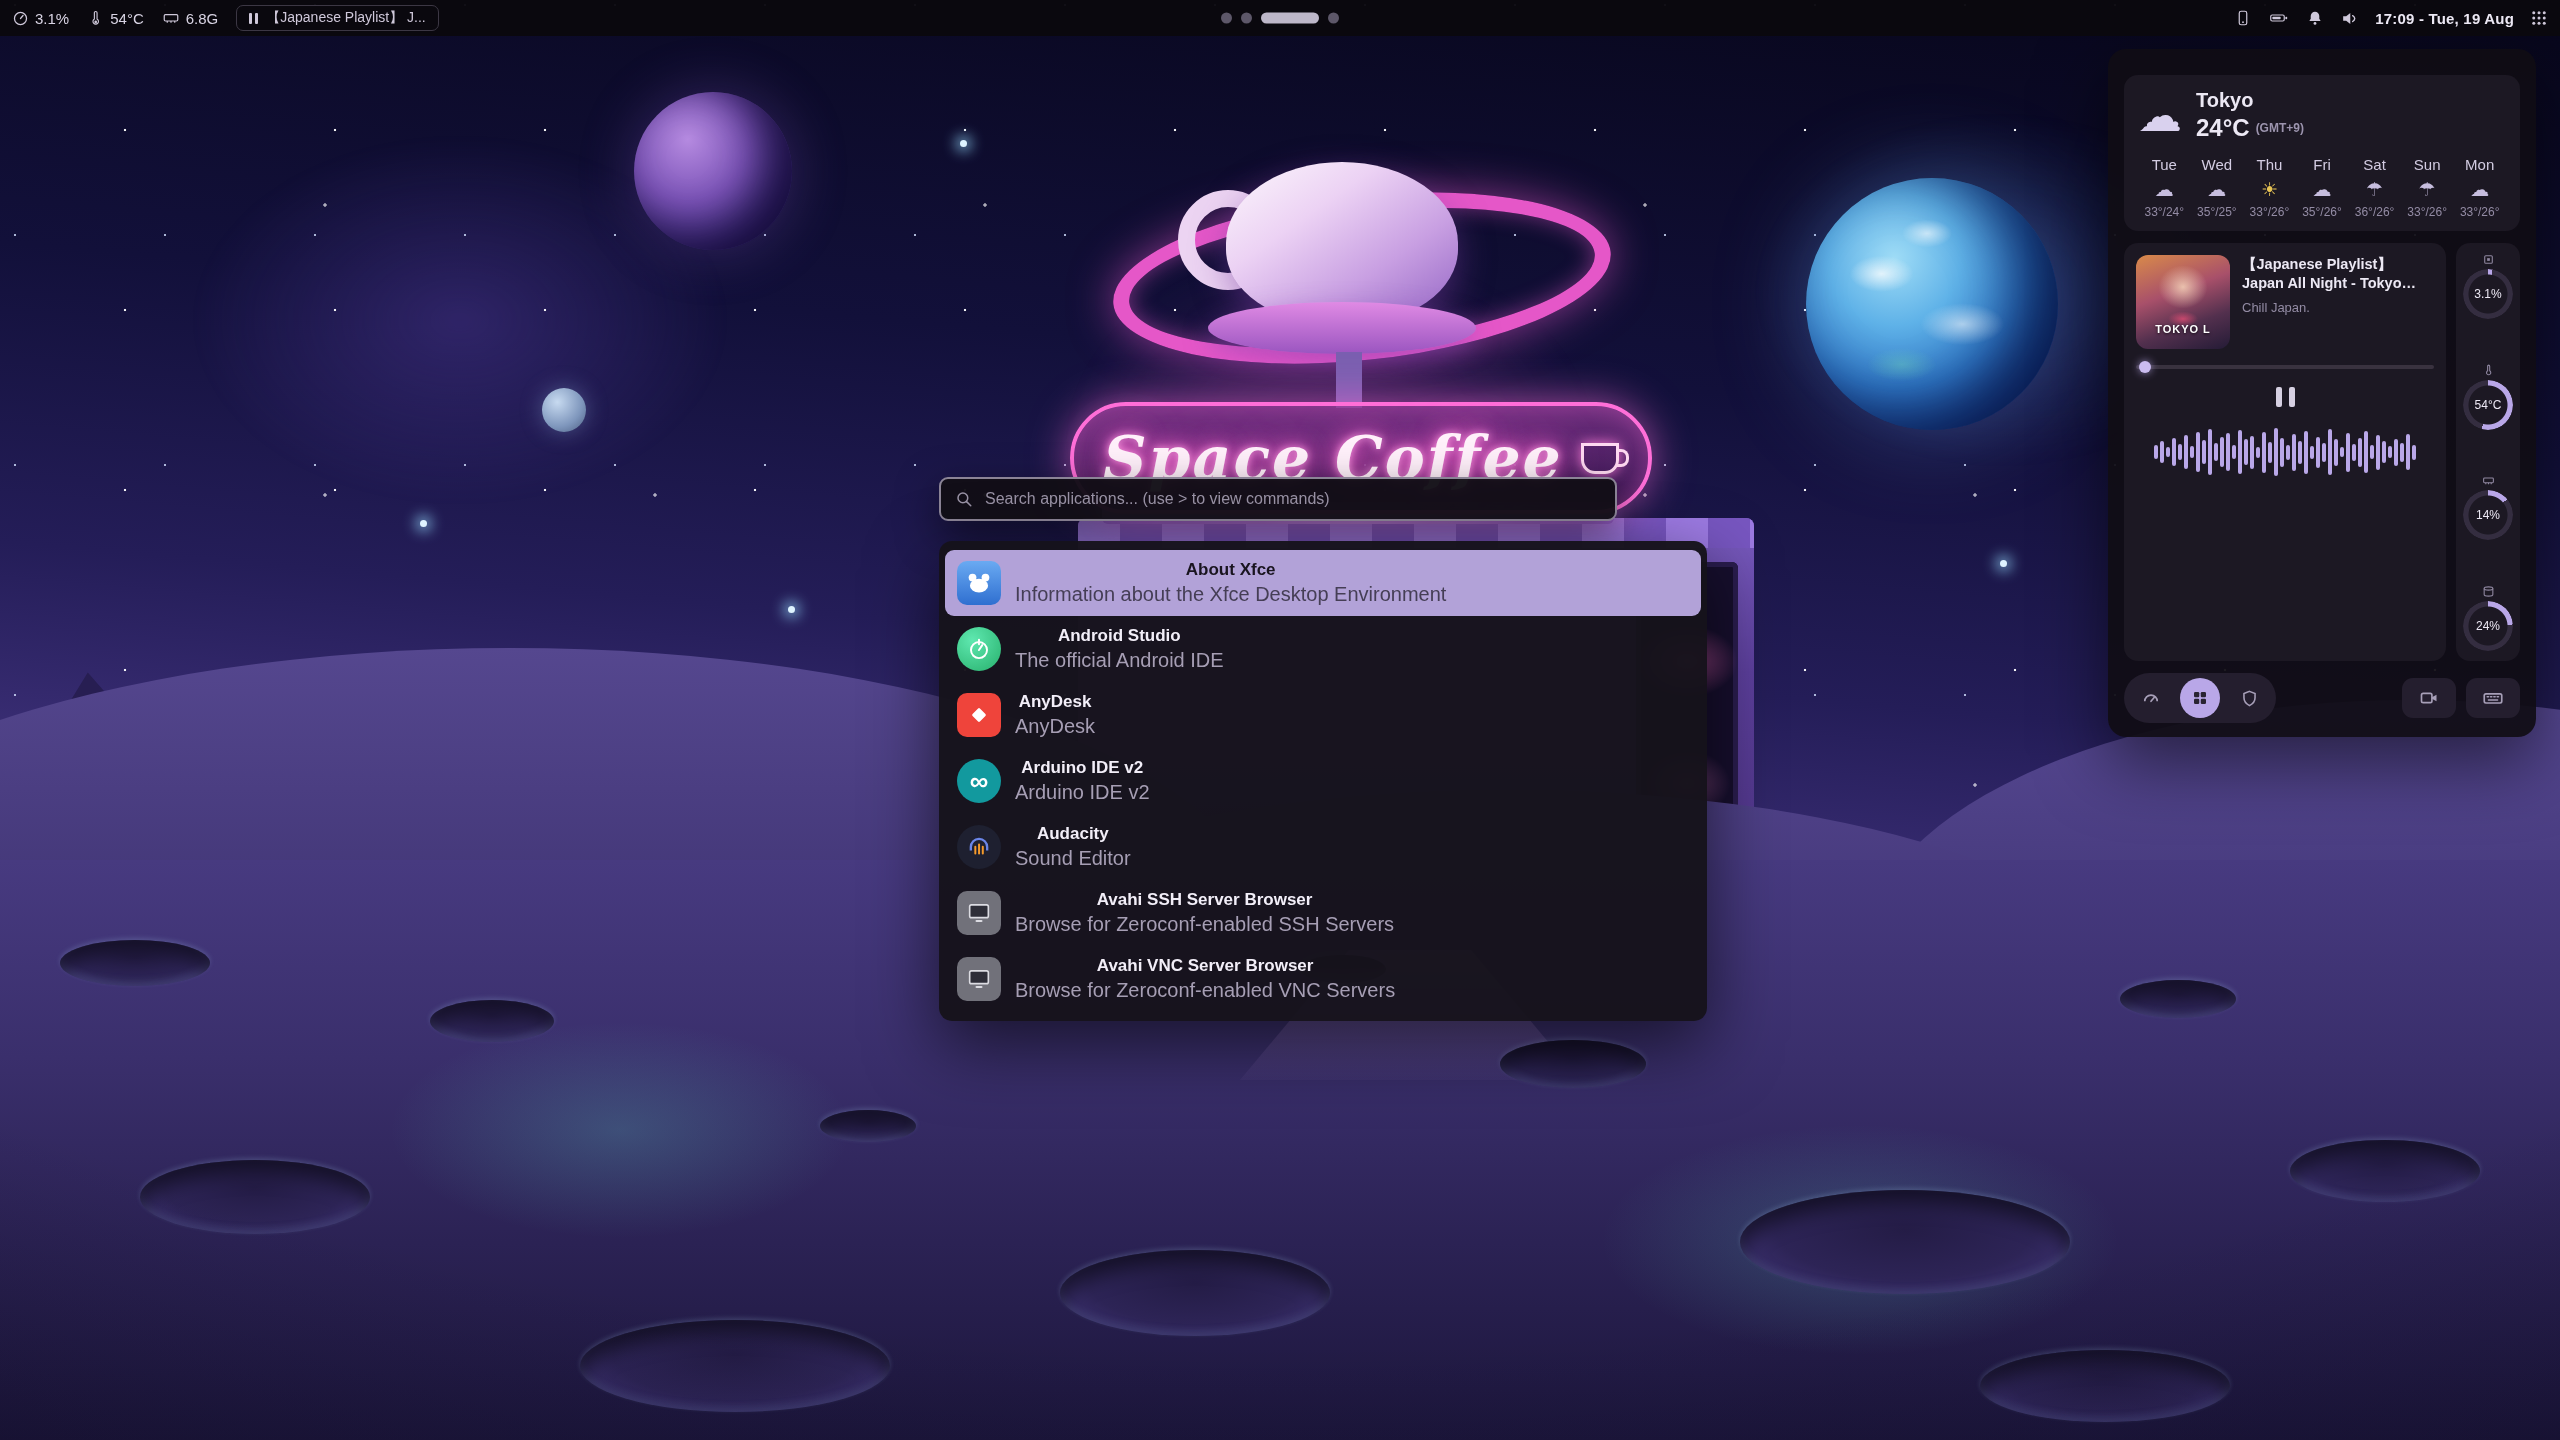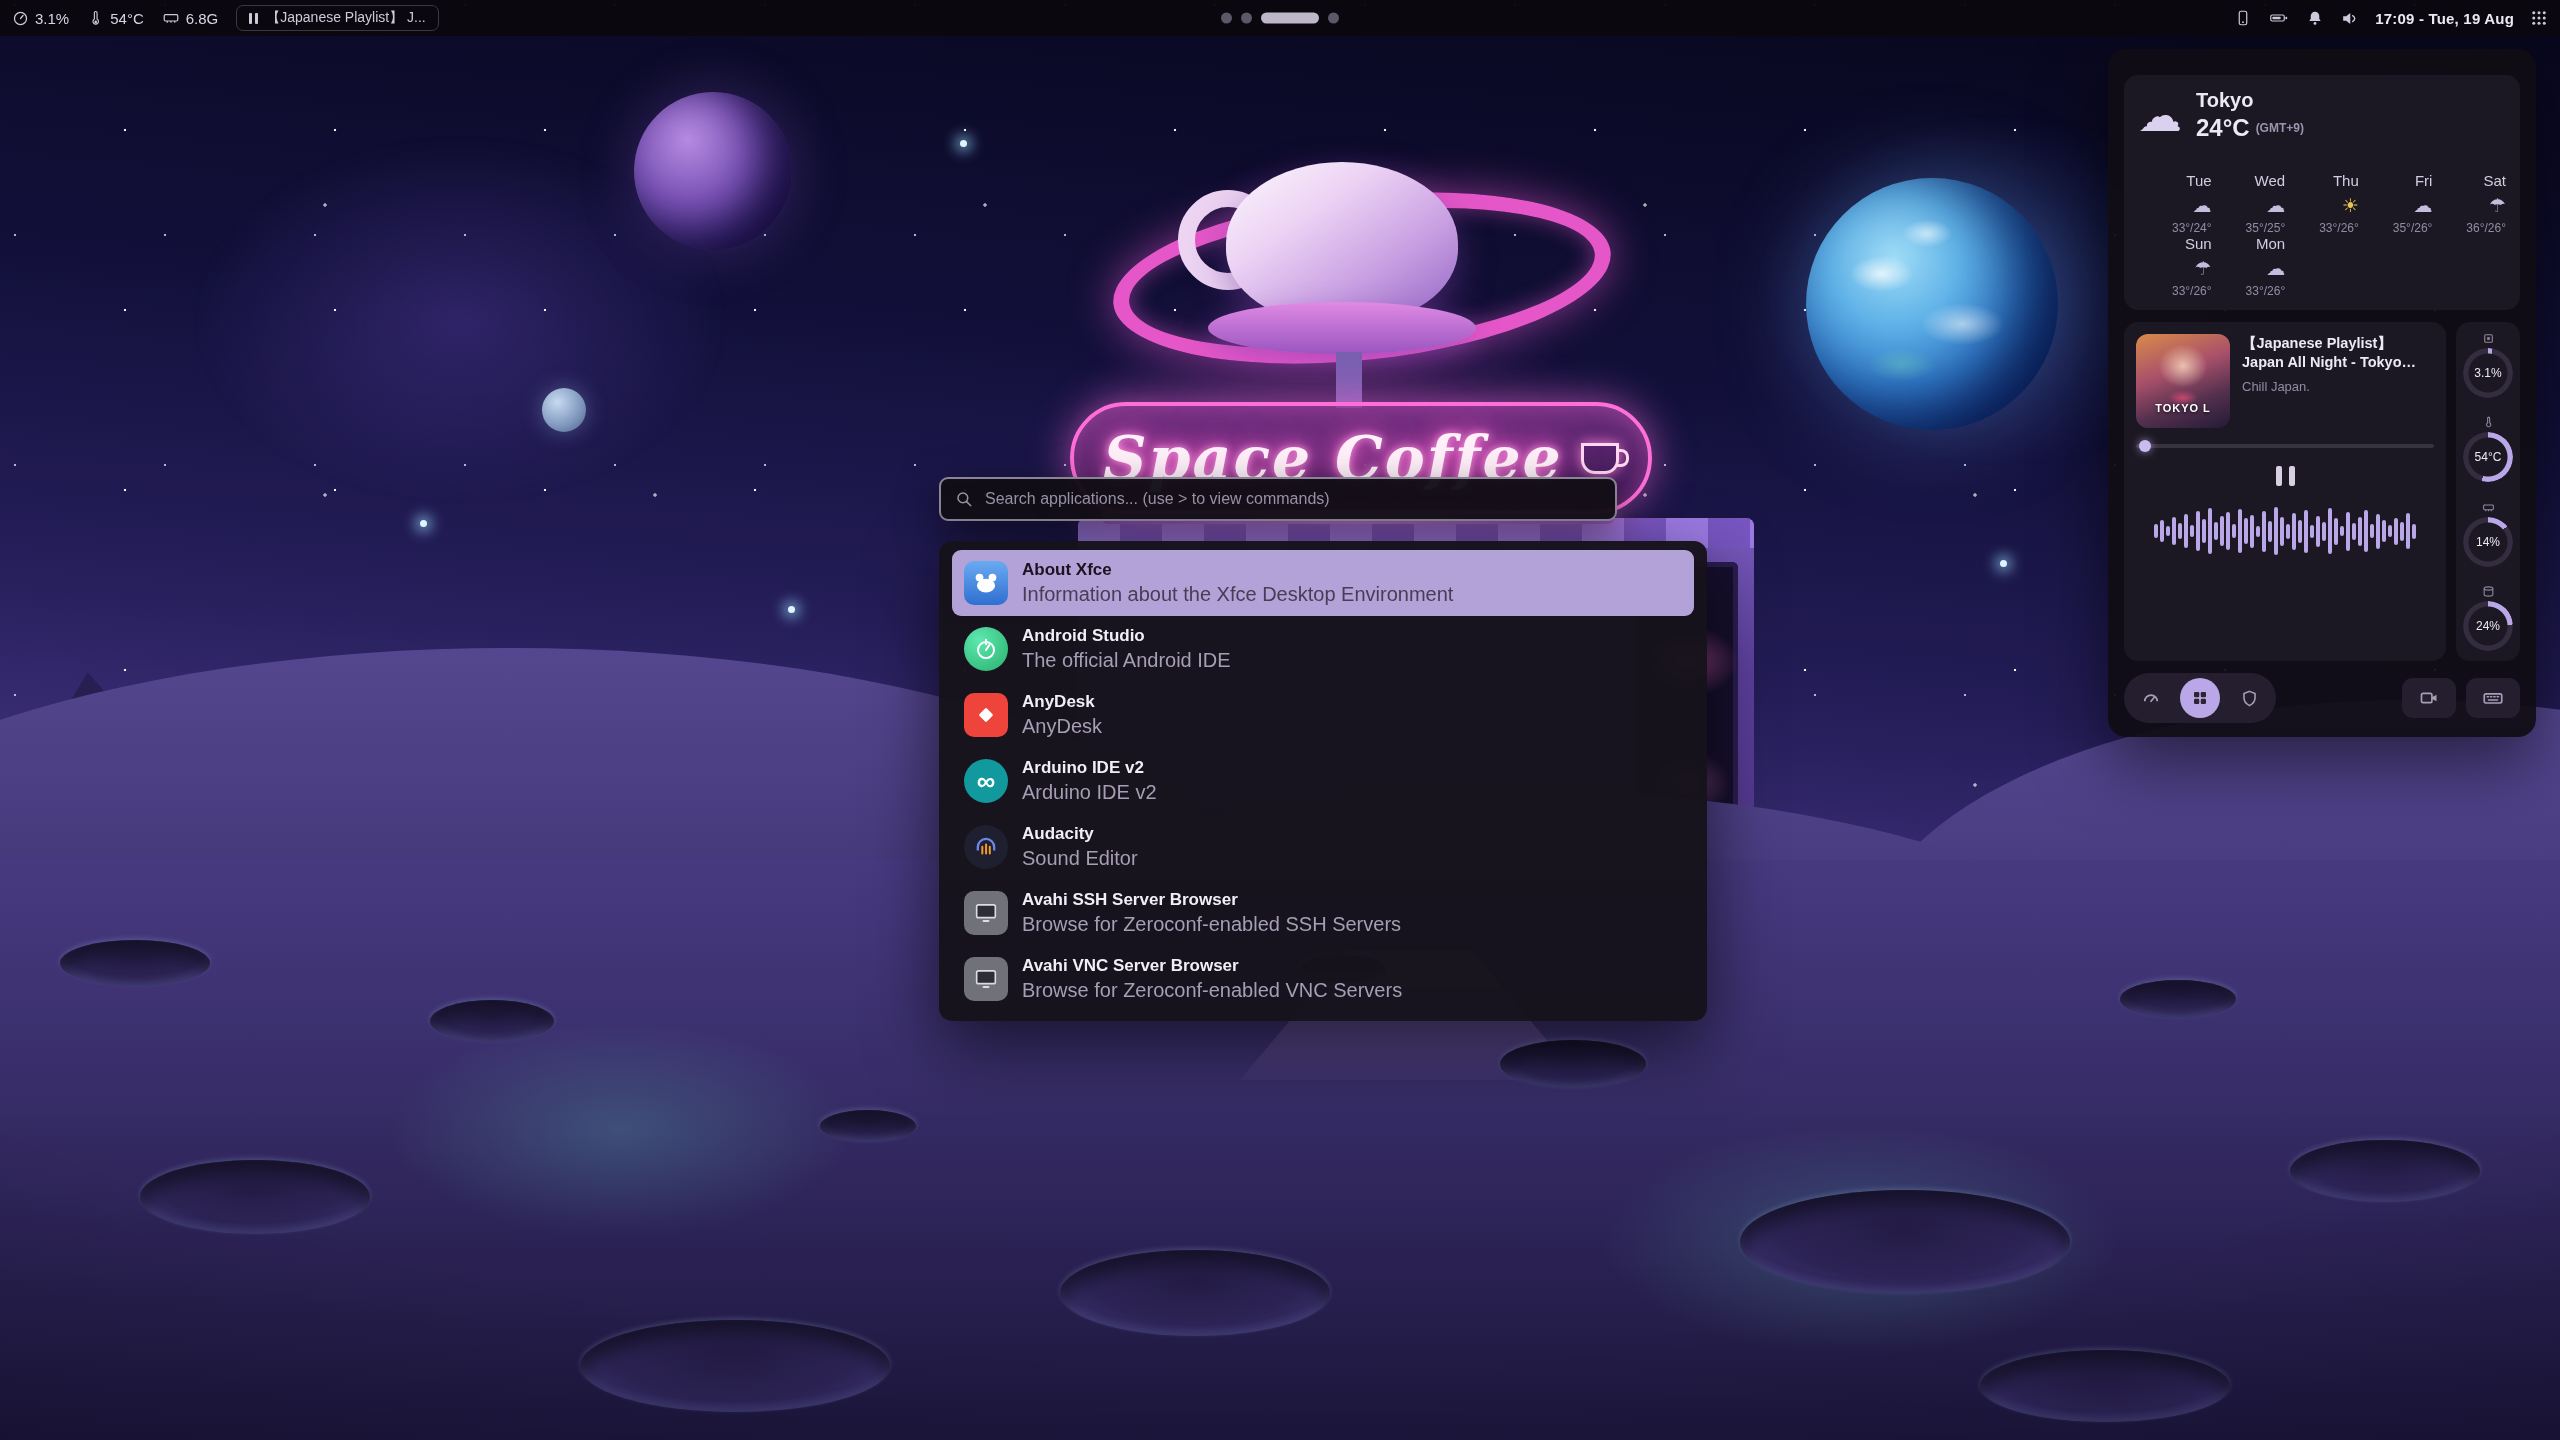--- a/index.html
+++ b/index.html
@@ -103,21 +103,21 @@
   .tb-right{margin-left:auto;display:flex;align-items:center;gap:16px;}
   .tb-clock{font-weight:700;color:#ece8f4;letter-spacing:.2px;}
 
   
   .launcher-search{position:absolute;left:939px;top:477px;width:678px;height:44px;z-index:40;box-sizing:border-box;
     background:rgba(18,15,22,.96);border:2px solid #8b8496;border-radius:9px;display:flex;align-items:center;gap:10px;padding:0 14px;
     box-shadow:0 14px 40px rgba(0,0,0,.5);}
   .launcher-search input{flex:1;background:transparent;border:none;outline:none;color:#e8e4f0;font-size:16px;font-family:inherit;}
   .launcher-search input::placeholder{color:#9a93a6;}
   .launcher-panel{position:absolute;left:939px;top:541px;width:768px;z-index:40;box-sizing:border-box;
-    background:rgba(22,19,27,.97);border-radius:13px;padding:9px 13px;box-shadow:0 24px 70px rgba(0,0,0,.6);}
+    background:rgba(22,19,27,.97);border-radius:13px;padding:9px 6px;box-shadow:0 24px 70px rgba(0,0,0,.6);text-align:center;}
   .app-row{display:flex;align-items:center;gap:14px;height:66px;padding:0 12px;border-radius:9px;cursor:default;}
   .app-row.selected{background:#b2a2d8;}
   .app-icon{width:44px;height:44px;border-radius:10px;flex:none;display:flex;align-items:center;justify-content:center;overflow:hidden;}
   .icon-xfce{background:linear-gradient(180deg,#6aaaf2,#2f6fd0);}
   .icon-android{background:radial-gradient(circle at 35% 30%,#5fe8b0,#27b06c);border-radius:50%;}
   .icon-anydesk{background:#ef443b;}
   .icon-arduino{background:#12999e;border-radius:50%;color:#fff;font-size:26px;font-weight:700;}
   .icon-audacity{background:#1e2030;border-radius:50%;}
   .icon-avahi{background:#71717a;}
   .app-name{font-size:17px;font-weight:700;color:#f2eef8;line-height:1.2;}
@@ -138,21 +138,21 @@
   .gear{font-size:21px;color:#9a92ab;cursor:default;}
   .power-btn{width:46px;height:36px;border:none;border-radius:10px;background:#272130;display:flex;align-items:center;justify-content:center;cursor:default;}
 
   .weather-card{margin-top:12px;background:#1c1823;border-radius:14px;padding:14px 14px 12px;}
   .weather-head{display:flex;align-items:center;gap:14px;}
   .weather-big-icon{font-size:44px;line-height:1;color:#d9d1ee;}
   .weather-city{font-size:20px;font-weight:700;}
   .weather-temp-row{display:flex;align-items:center;gap:6px;margin-top:2px;}
   .weather-temp{font-size:24px;font-weight:700;}
   .weather-tz{font-size:12px;color:#9c94ae;font-weight:700;}
-  .forecast{margin-top:30px;display:grid;grid-template-columns:repeat(5,1fr);text-align:right;}
+  .forecast{margin-top:14px;display:grid;grid-template-columns:repeat(7,1fr);text-align:center;}
   .fc-day{font-size:15px;color:#d3cce2;}
   .fc-icon{font-size:19px;margin:7px 0 6px;color:#c6bdde;line-height:1;}
   .fc-icon.sun{color:#e8c454;}
   .fc-temps{font-size:12px;color:#938ba4;}
 
   .media-row{margin-top:12px;display:flex;gap:10px;flex:1;min-height:0;}
   .media-card{flex:1;background:#1c1823;border-radius:14px;padding:12px;display:flex;flex-direction:column;min-width:0;}
   .media-top{display:flex;gap:12px;}
   .album-art{width:94px;height:94px;border-radius:12px;flex:none;position:relative;overflow:hidden;
     background:linear-gradient(160deg,#d98a4a 0%,#a8506a 40%,#53304e 70%,#241b36 100%);}

